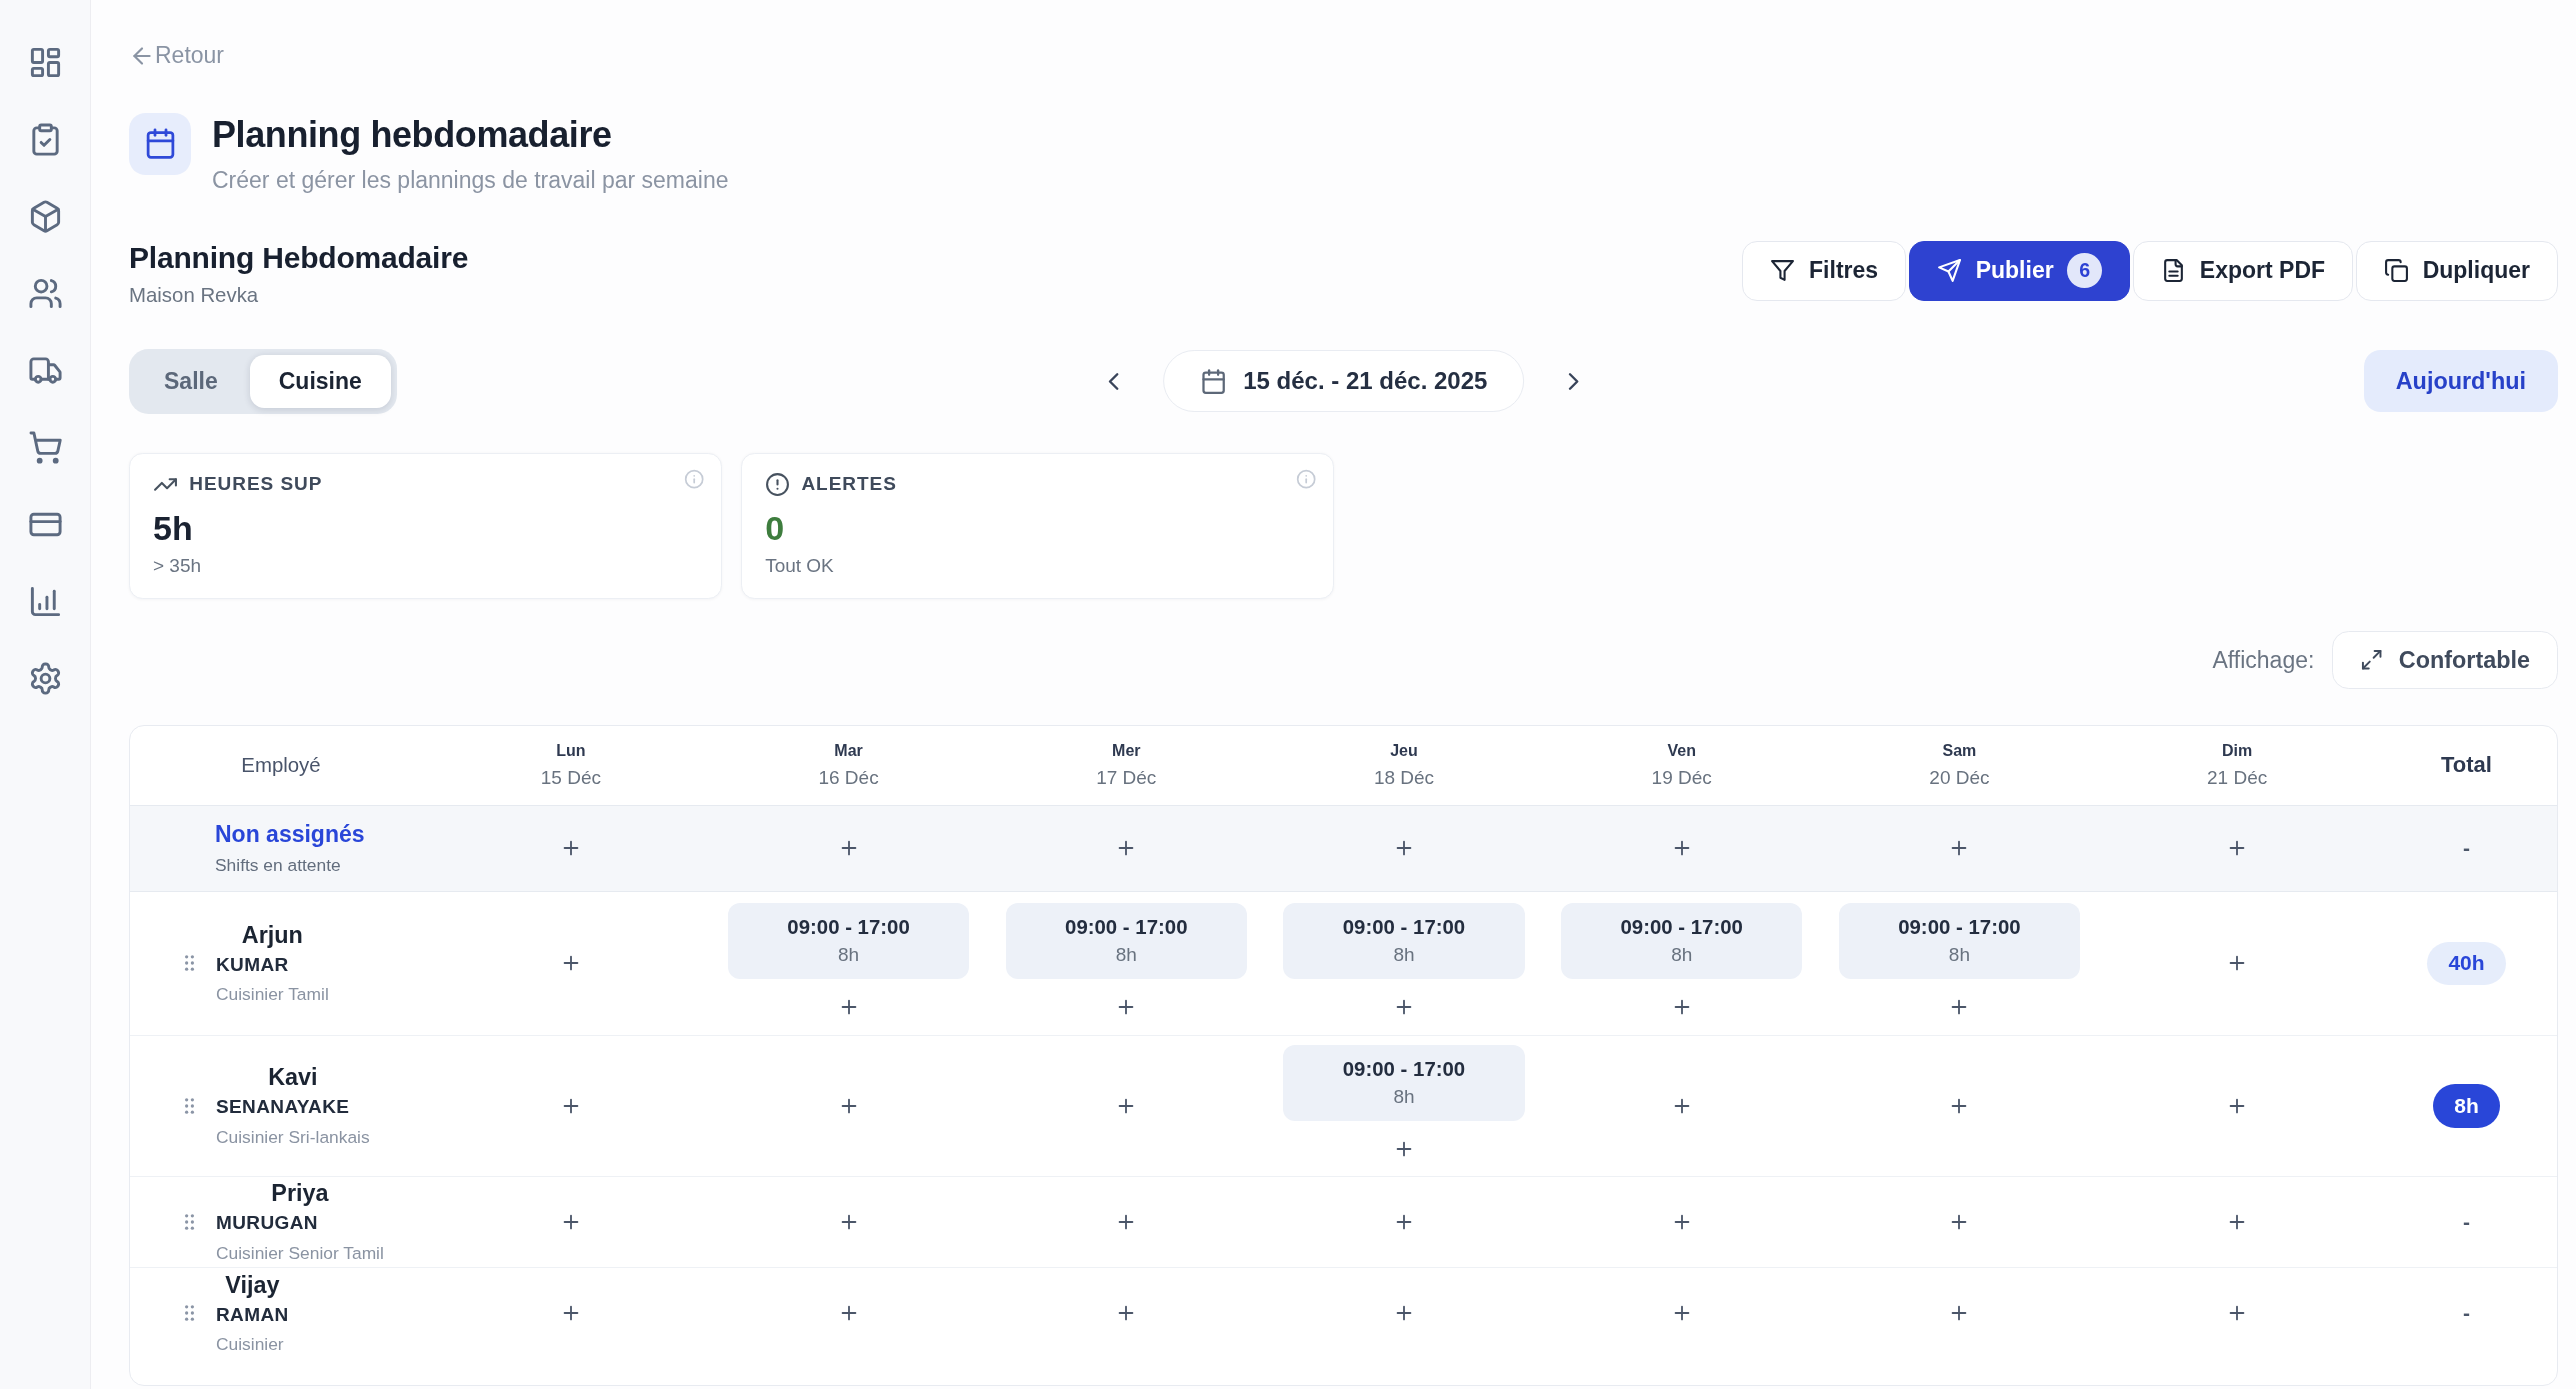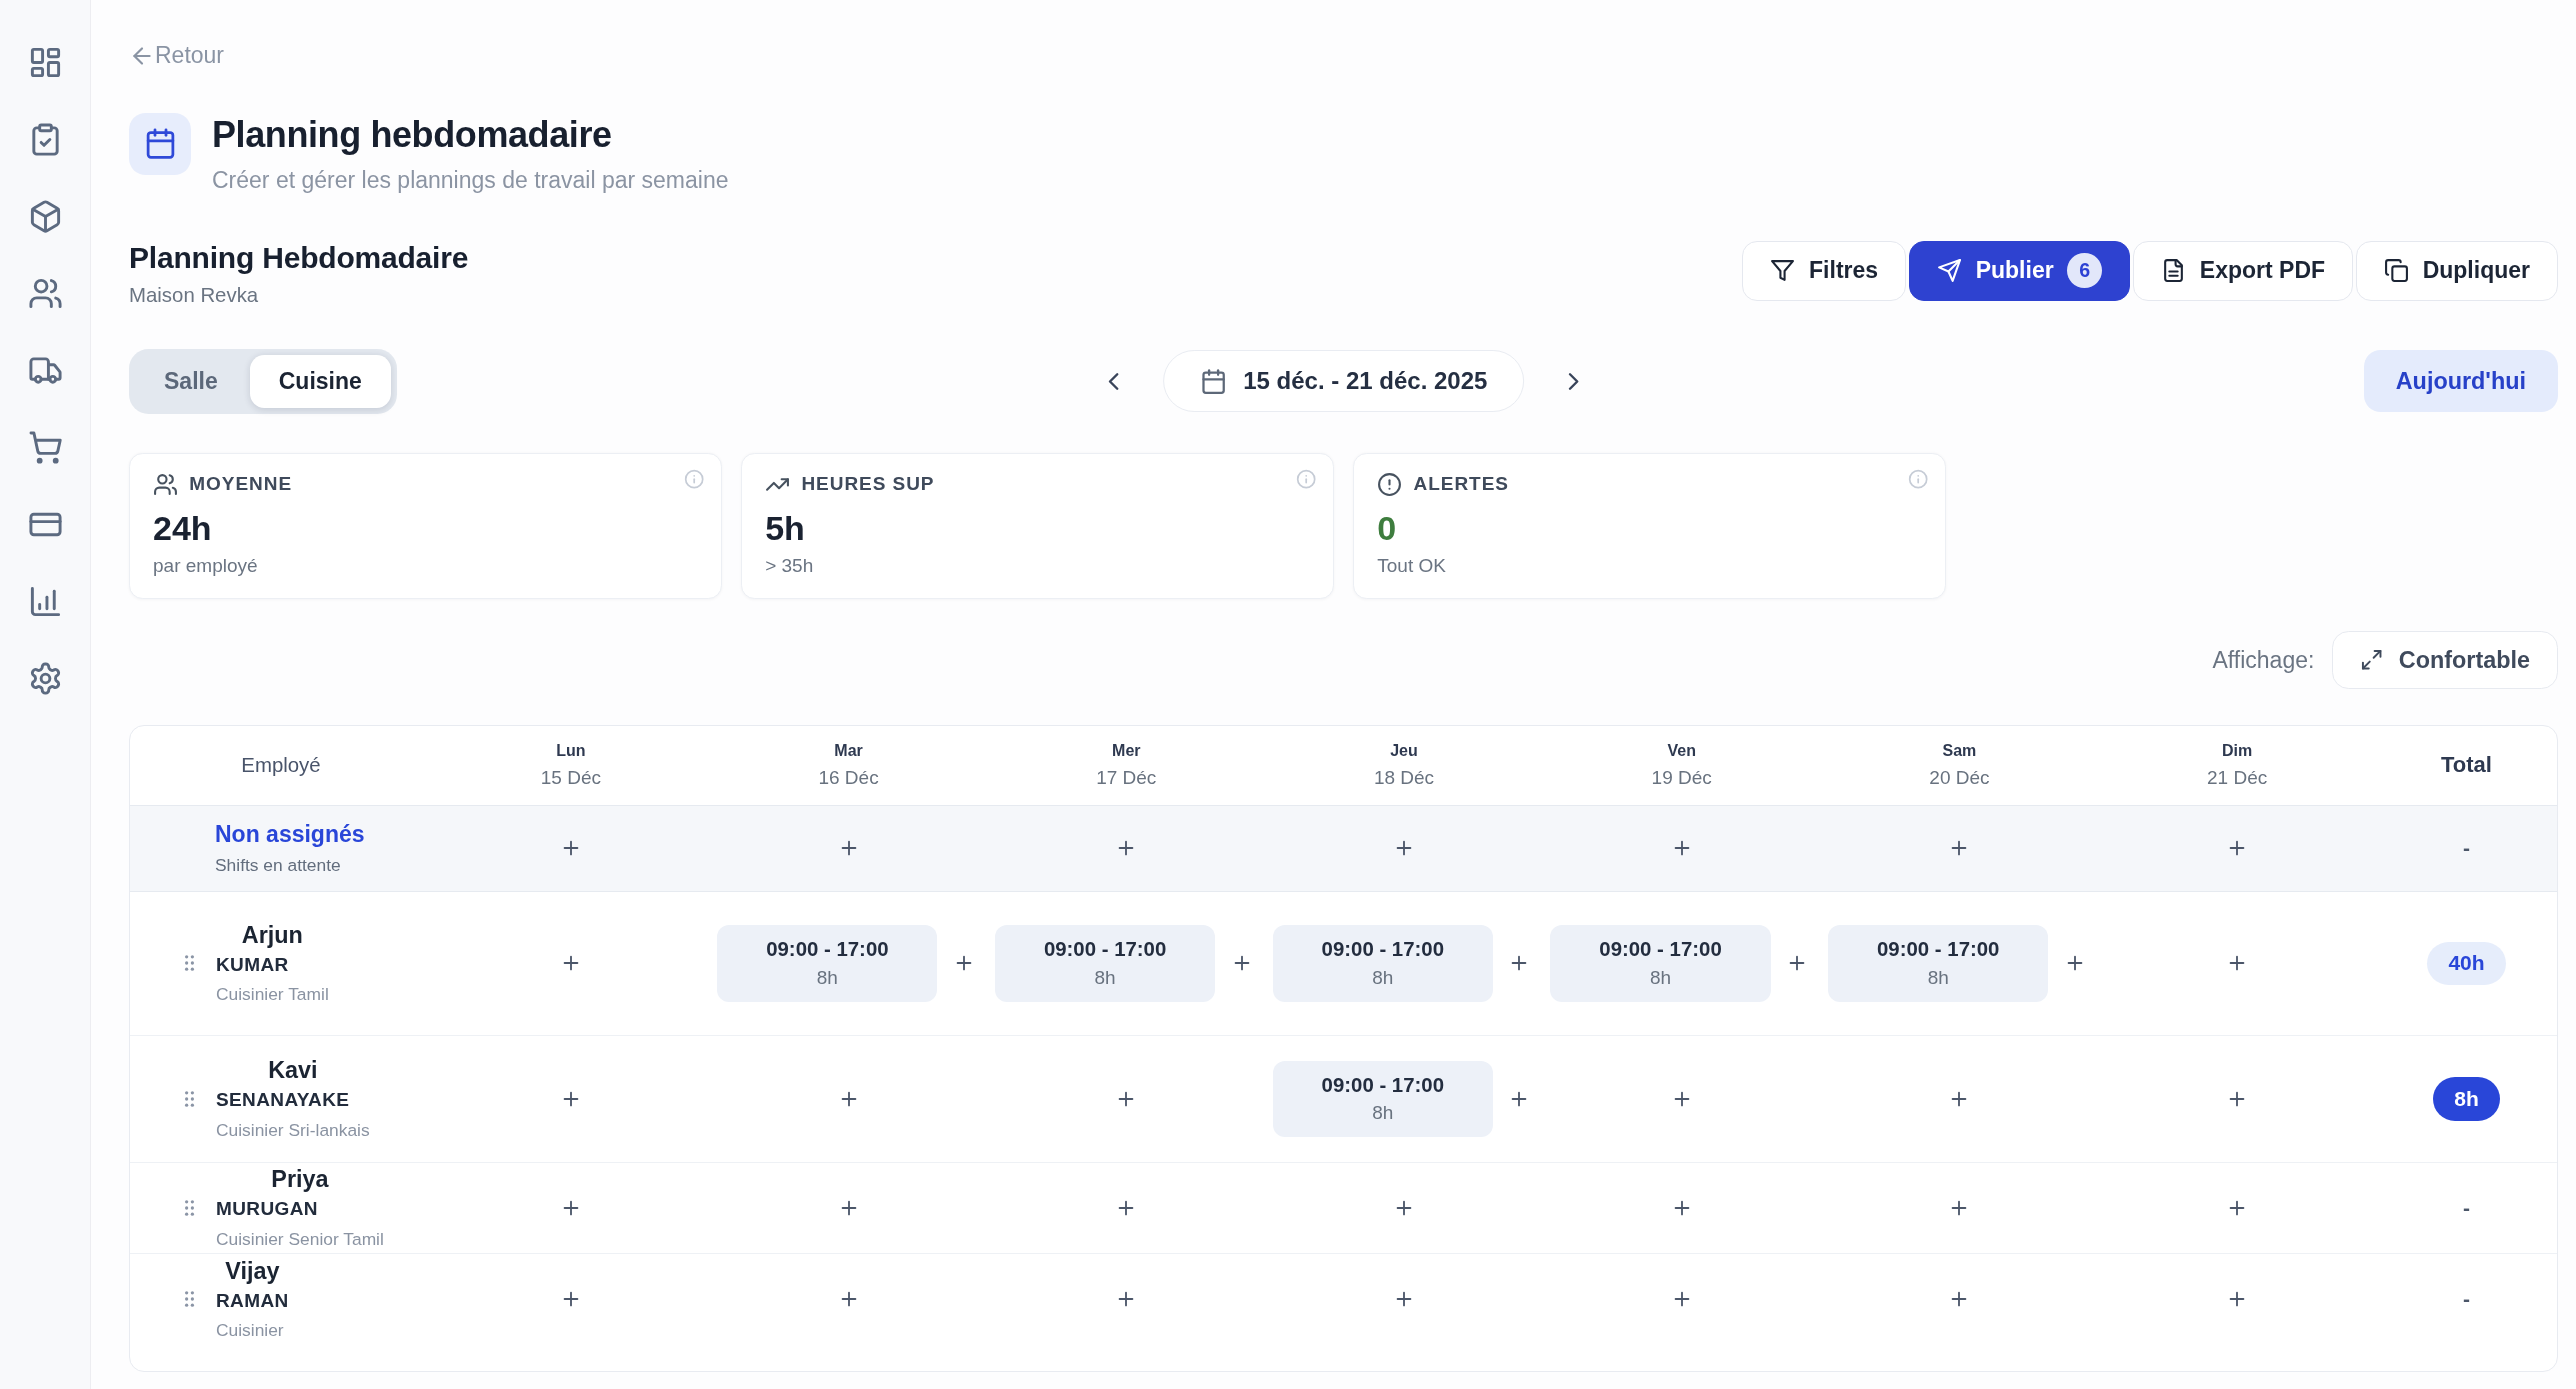--- a/index.html
+++ b/index.html
@@ -101,21 +101,21 @@
   .emp-cell { display:flex; align-items:center; gap:15px; padding-left:48px; }
   .emp-cell.no-grip { padding-left:85px; }
   .grip { color:#8b95a6; cursor:grab; }
   .grip svg { width:23px; height:30px; }
   .emp-first { font-size:23.4px; font-weight:700; color:#1b2432;text-align:center; }
   .emp-last { font-size:19px; font-weight:800; color:#222c3c; margin-top:5.3px; letter-spacing:.02em; }
   .emp-role { font-size:17.4px; color:#8a93a2; margin-top:8.3px; }
   .unassigned-name { font-size:23px; font-weight:700; color:#2946d8; }
   .unassigned-sub { font-size:17.4px; color:#626d7d; margin-top:6.8px; }
 
-  .cell { display:flex; flex-direction:row; align-items:center; justify-content:center; gap:10.6px; padding:9px 7.6px; }
+  .cell { display:flex; flex-direction:column; align-items:center; justify-content:center; gap:10.6px; padding:9px 7.6px; }
   .plus { width:35px; height:35px; display:flex; align-items:center; justify-content:center;
     color:#4b5669; cursor:pointer; background:none; border:none; border-radius:7.6px; }
   .plus svg { width:22px; height:22px; }
   .chip { width:92%; background:#edf1f8; border-radius:12px; padding:13px 4.5px; text-align:center; cursor:pointer; }
   .chip-time { font-size:20.4px; font-weight:700; color:#232d3f; }
   .chip-hours { font-size:19px; color:#68727f; margin-top:5.3px; }
 
   .total-cell { display:flex; justify-content:center; align-items:center; }
   .pill { font-size:21px; font-weight:800; border-radius:755px; padding:9.8px 21px; }
   .pill.light { background:#e6edfb; color:#2946d8; }
@@ -321,42 +321,20 @@
       </button>
     </div>
     <button class="today">Aujourd'hui</button>
   </div>
 
   <div class="stats" id="stats">
       <div class="stat">
         <div class="stat-head">
           <span class="icn">
             <svg viewBox="0 0 24 24" fill="none" stroke="currentColor" stroke-width="2" stroke-linecap="round" stroke-linejoin="round">
-              <path d="M16 21v-2a4 4 0 0 0-4-4H6a4 4 0 0 0-4 4v2"></path>
-              <circle cx="9" cy="7" r="4"></circle>
-              <path d="M22 21v-2a4 4 0 0 0-3-3.87"></path>
-              <path d="M16 3.13a4 4 0 0 1 0 7.75"></path>
-            </svg>
-          </span>
-          <span>MOYENNE</span>
-        </div>
-        <span class="icn stat-info">
-          <svg viewBox="0 0 24 24" fill="none" stroke="currentColor" stroke-width="2" stroke-linecap="round" stroke-linejoin="round">
-            <circle cx="12" cy="12" r="10"></circle>
-            <path d="M12 16v-4"></path>
-            <path d="M12 8h.01"></path>
-          </svg>
-        </span>
-        <div class="stat-value">24h</div>
-        <div class="stat-sub">par employé</div>
-      </div>
-      <div class="stat">
-        <div class="stat-head">
-          <span class="icn">
-            <svg viewBox="0 0 24 24" fill="none" stroke="currentColor" stroke-width="2" stroke-linecap="round" stroke-linejoin="round">
               <polyline points="22 7 13.5 15.5 8.5 10.5 2 17"></polyline>
               <polyline points="16 7 22 7 22 13"></polyline>
             </svg>
           </span>
           <span>HEURES SUP</span>
         </div>
         <span class="icn stat-info">
           <svg viewBox="0 0 24 24" fill="none" stroke="currentColor" stroke-width="2" stroke-linecap="round" stroke-linejoin="round">
             <circle cx="12" cy="12" r="10"></circle>
             <path d="M12 16v-4"></path>

